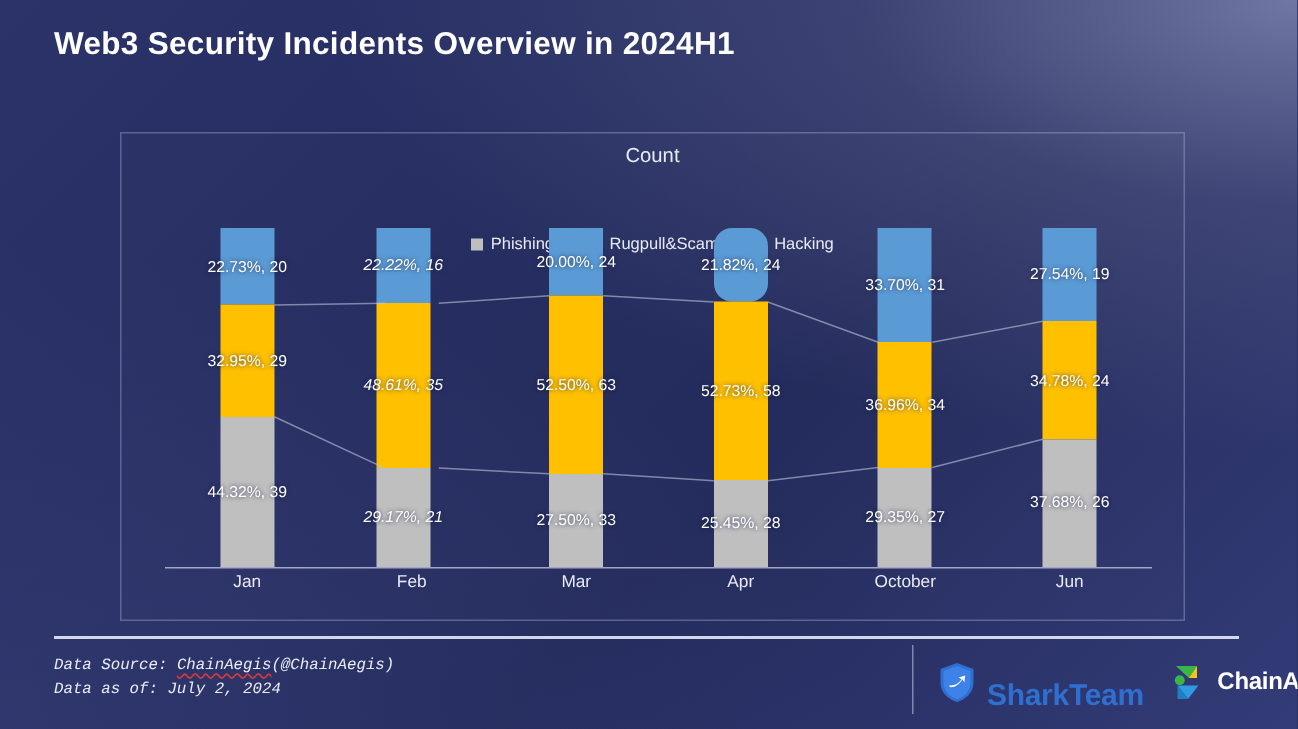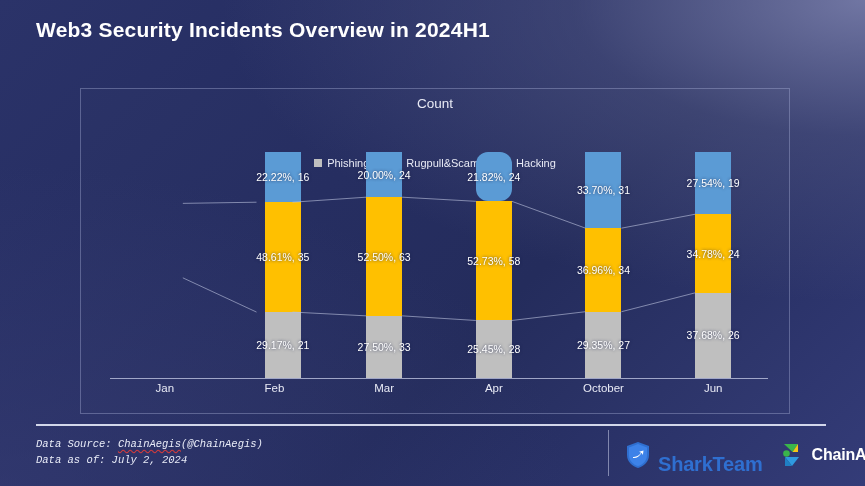--- a/index.html
+++ b/index.html
@@ -128,21 +128,34 @@
         <span>Rugpull&amp;Scam</span>
       </div>
       <div class="lg">
         <span class="sw" style="background:#5b9bd5"></span>
         <span>Hacking</span>
       </div>
     </div>
   </div>
 
   <div id="plot">
-      <div class="colgrp" style="left: 118px; width: 109.667px;">
+      <div class="colgrp" style="left: 0px; width: 109.667px;">
+        <div class="bar">
+          <div class="seg seg-hacking" style="height: 22.73%;">
+            <span class="dlabel">22.73%, 20</span>
+          </div>
+          <div class="seg seg-rug" style="height: 32.95%;">
+            <span class="dlabel">32.95%, 29</span>
+          </div>
+          <div class="seg seg-phish" style="height: 44.32%;">
+            <span class="dlabel">44.32%, 39</span>
+          </div>
+        </div>
+      </div>
+      <div class="colgrp" style="left: 104px; width: 109.667px; font-style: italic;">
         <div class="bar">
           <div class="seg seg-hacking" style="height: 22.22%;">
             <span class="dlabel">22.22%, 16</span>
           </div>
           <div class="seg seg-rug" style="height: 48.61%;">
             <span class="dlabel">48.61%, 35</span>
           </div>
           <div class="seg seg-phish" style="height: 29.17%;">
             <span class="dlabel">29.17%, 21</span>
           </div>

